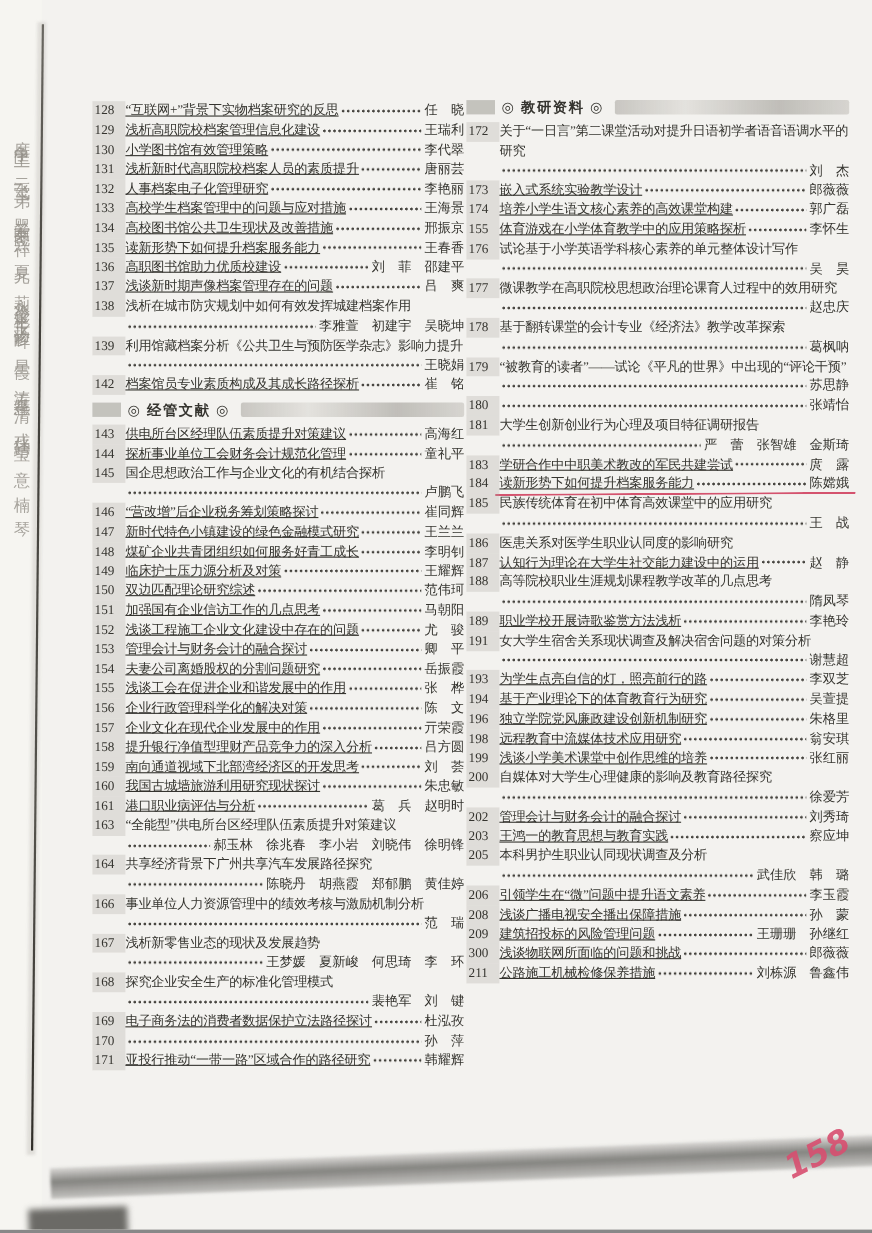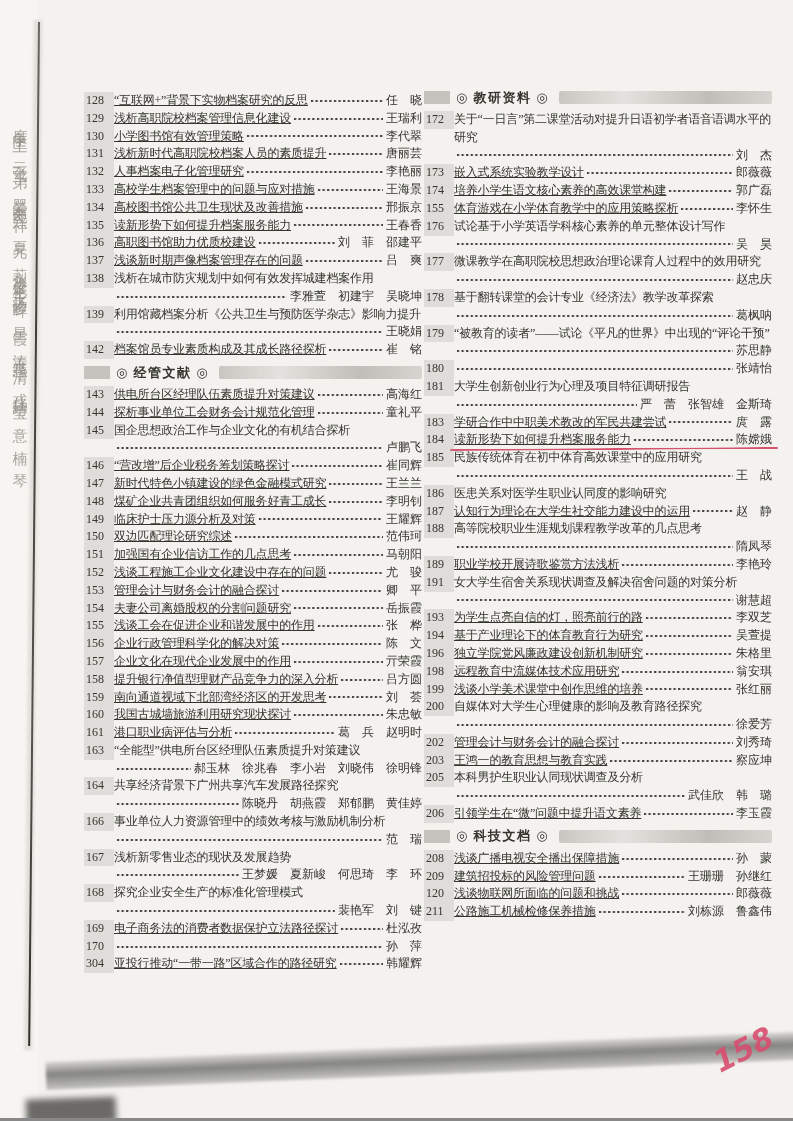--- a/index.html
+++ b/index.html
@@ -385,21 +385,21 @@
       </div>
       <div>
         <div class="row">
           <span class="num">170</span>
           <span class="leader"></span>
           <span class="authors">孙　萍</span>
         </div>
       </div>
       <div>
         <div class="row">
-          <span class="num">304</span>
+          <span class="num">171</span>
           <span class="title">亚投行推动“一带一路”区域合作的路径研究</span>
           <span class="leader"></span>
           <span class="authors">韩耀辉</span>
         </div>
       </div>
     </div>
   <div class="col col-right" id="col-right">
       <div class="sec-header">
         <span class="num-blob"></span>
         <span class="sec-label">◎ 教研资料 ◎</span>
@@ -652,44 +652,39 @@
         </div>
       </div>
       <div>
         <div class="row">
           <span class="num">206</span>
           <span class="title">引领学生在“微”问题中提升语文素养</span>
           <span class="leader"></span>
           <span class="authors">李玉霞</span>
         </div>
       </div>
-      <div class="sec-header">
-        <span class="num-blob"></span>
-        <span class="sec-label">◎ 科技文档 ◎</span>
-        <span class="smudge"></span>
-      </div>
       <div>
         <div class="row">
           <span class="num">208</span>
           <span class="title">浅谈广播电视安全播出保障措施</span>
           <span class="leader"></span>
           <span class="authors">孙　蒙</span>
         </div>
       </div>
       <div>
         <div class="row">
           <span class="num">209</span>
           <span class="title">建筑招投标的风险管理问题</span>
           <span class="leader"></span>
           <span class="authors">王珊珊　孙继红</span>
         </div>
       </div>
       <div>
         <div class="row">
-          <span class="num">120</span>
+          <span class="num">300</span>
           <span class="title">浅谈物联网所面临的问题和挑战</span>
           <span class="leader"></span>
           <span class="authors">郎薇薇</span>
         </div>
       </div>
       <div>
         <div class="row">
           <span class="num">211</span>
           <span class="title">公路施工机械检修保养措施</span>
           <span class="leader"></span>

